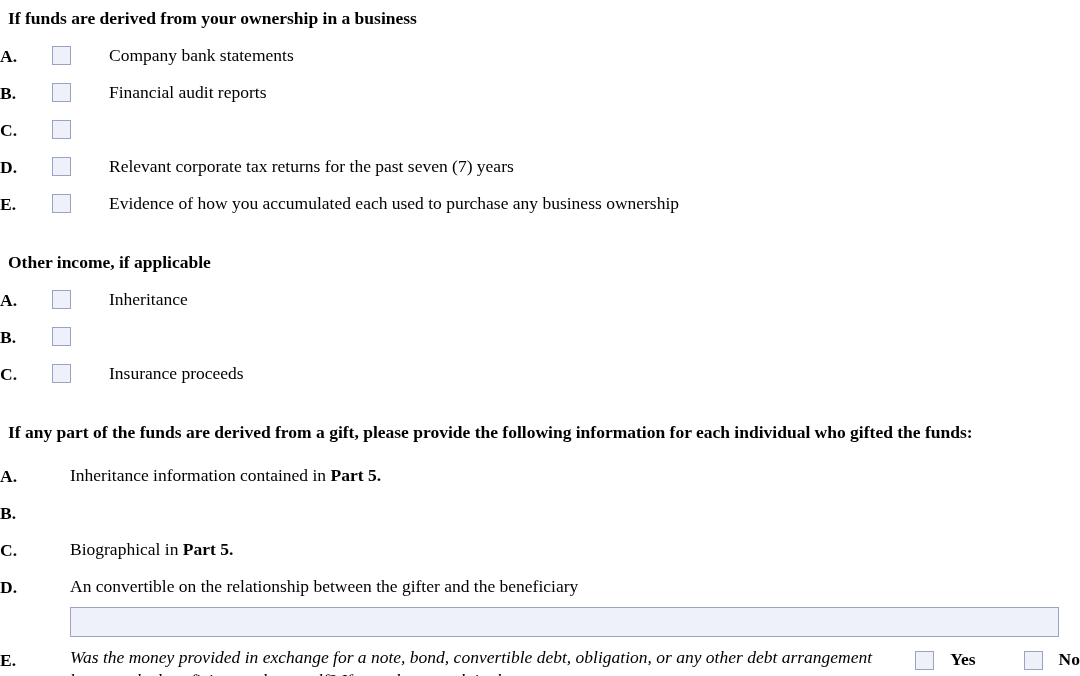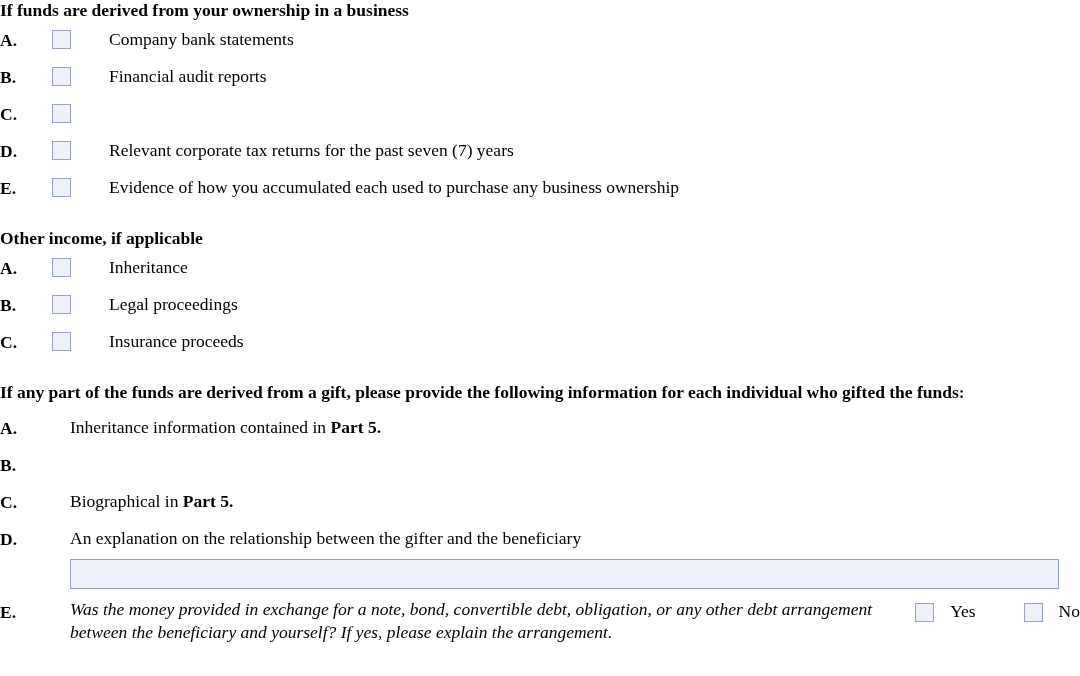--- a/index.html
+++ b/index.html
@@ -19,21 +19,21 @@
     width: 1080px;
     height: 676px;
     padding: 0;
     box-sizing: border-box;
   }
   .section-heading {
     font-weight: bold;
     font-size: 17.5px;
     line-height: 1.25;
     margin: 0 9px 4px 0;
-    padding: 0;
+    padding: 8px;
   }
   .heading-gap-top {
     margin-top: 17px;
   }
   .heading-wide {
     width: 1062px;
   }
   .item-row {
     display: flex;
     align-items: flex-start;
@@ -95,20 +95,21 @@
     line-height: 1.32;
     width: 860px;
     font-style: italic;
   }
   .yesno-group {
     display: flex;
     align-items: flex-end;
     gap: 8px;
     padding-top: 2px;
     white-space: nowrap;
+    font-weight: bold;
   }
   .yesno-box {
     width: 19px;
     height: 19px;
     border: 1px solid #9aa3c4;
     background: #eef0fa;
     box-sizing: border-box;
     margin-top: 3px;
   }
   .yesno-label {
@@ -167,21 +168,20 @@
 
     <div class="item-row">
       <div class="item-letter">A.</div>
       <div class="checkbox"></div>
       <div class="item-text">Inheritance</div>
     </div>
 
     <div class="item-row">
       <div class="item-letter">B.</div>
       <div class="checkbox"></div>
-      <div class="item-text">Legal proceedings</div>
     </div>
 
     <div class="item-row">
       <div class="item-letter">C.</div>
       <div class="checkbox"></div>
       <div class="item-text">Insurance proceeds</div>
     </div>
   </div>
 
   <div class="block">
@@ -198,21 +198,21 @@
       <div class="item-letter">B.</div>
     </div>
 
     <div class="item-row gift-row">
       <div class="item-letter">C.</div>
       <div class="item-text no-box"><span>Biographical in </span><b>Part 5.</b></div>
     </div>
 
     <div class="item-row gift-row" style="min-height:30px;">
       <div class="item-letter">D.</div>
-      <div class="item-text no-box">An explanation on the relationship between the gifter and the beneficiary</div>
+      <div class="item-text no-box">An convertible on the relationship between the gifter and the beneficiary</div>
     </div>
 
     <input class="answer-field" type="text" value="" placeholder="" style="">
 
     <div class="yesno-row">
       <div class="item-letter" style="width:70px;flex:0 0 70px;">E.</div>
       <div class="yesno-text">Was the money provided in exchange for a note, bond, convertible debt, obligation, or any other debt arrangement between the beneficiary and yourself? If yes, please explain the arrangement.</div>
       <div class="yesno-group">
         <div class="yesno-box"></div>
         <div class="yesno-label">Yes</div>

